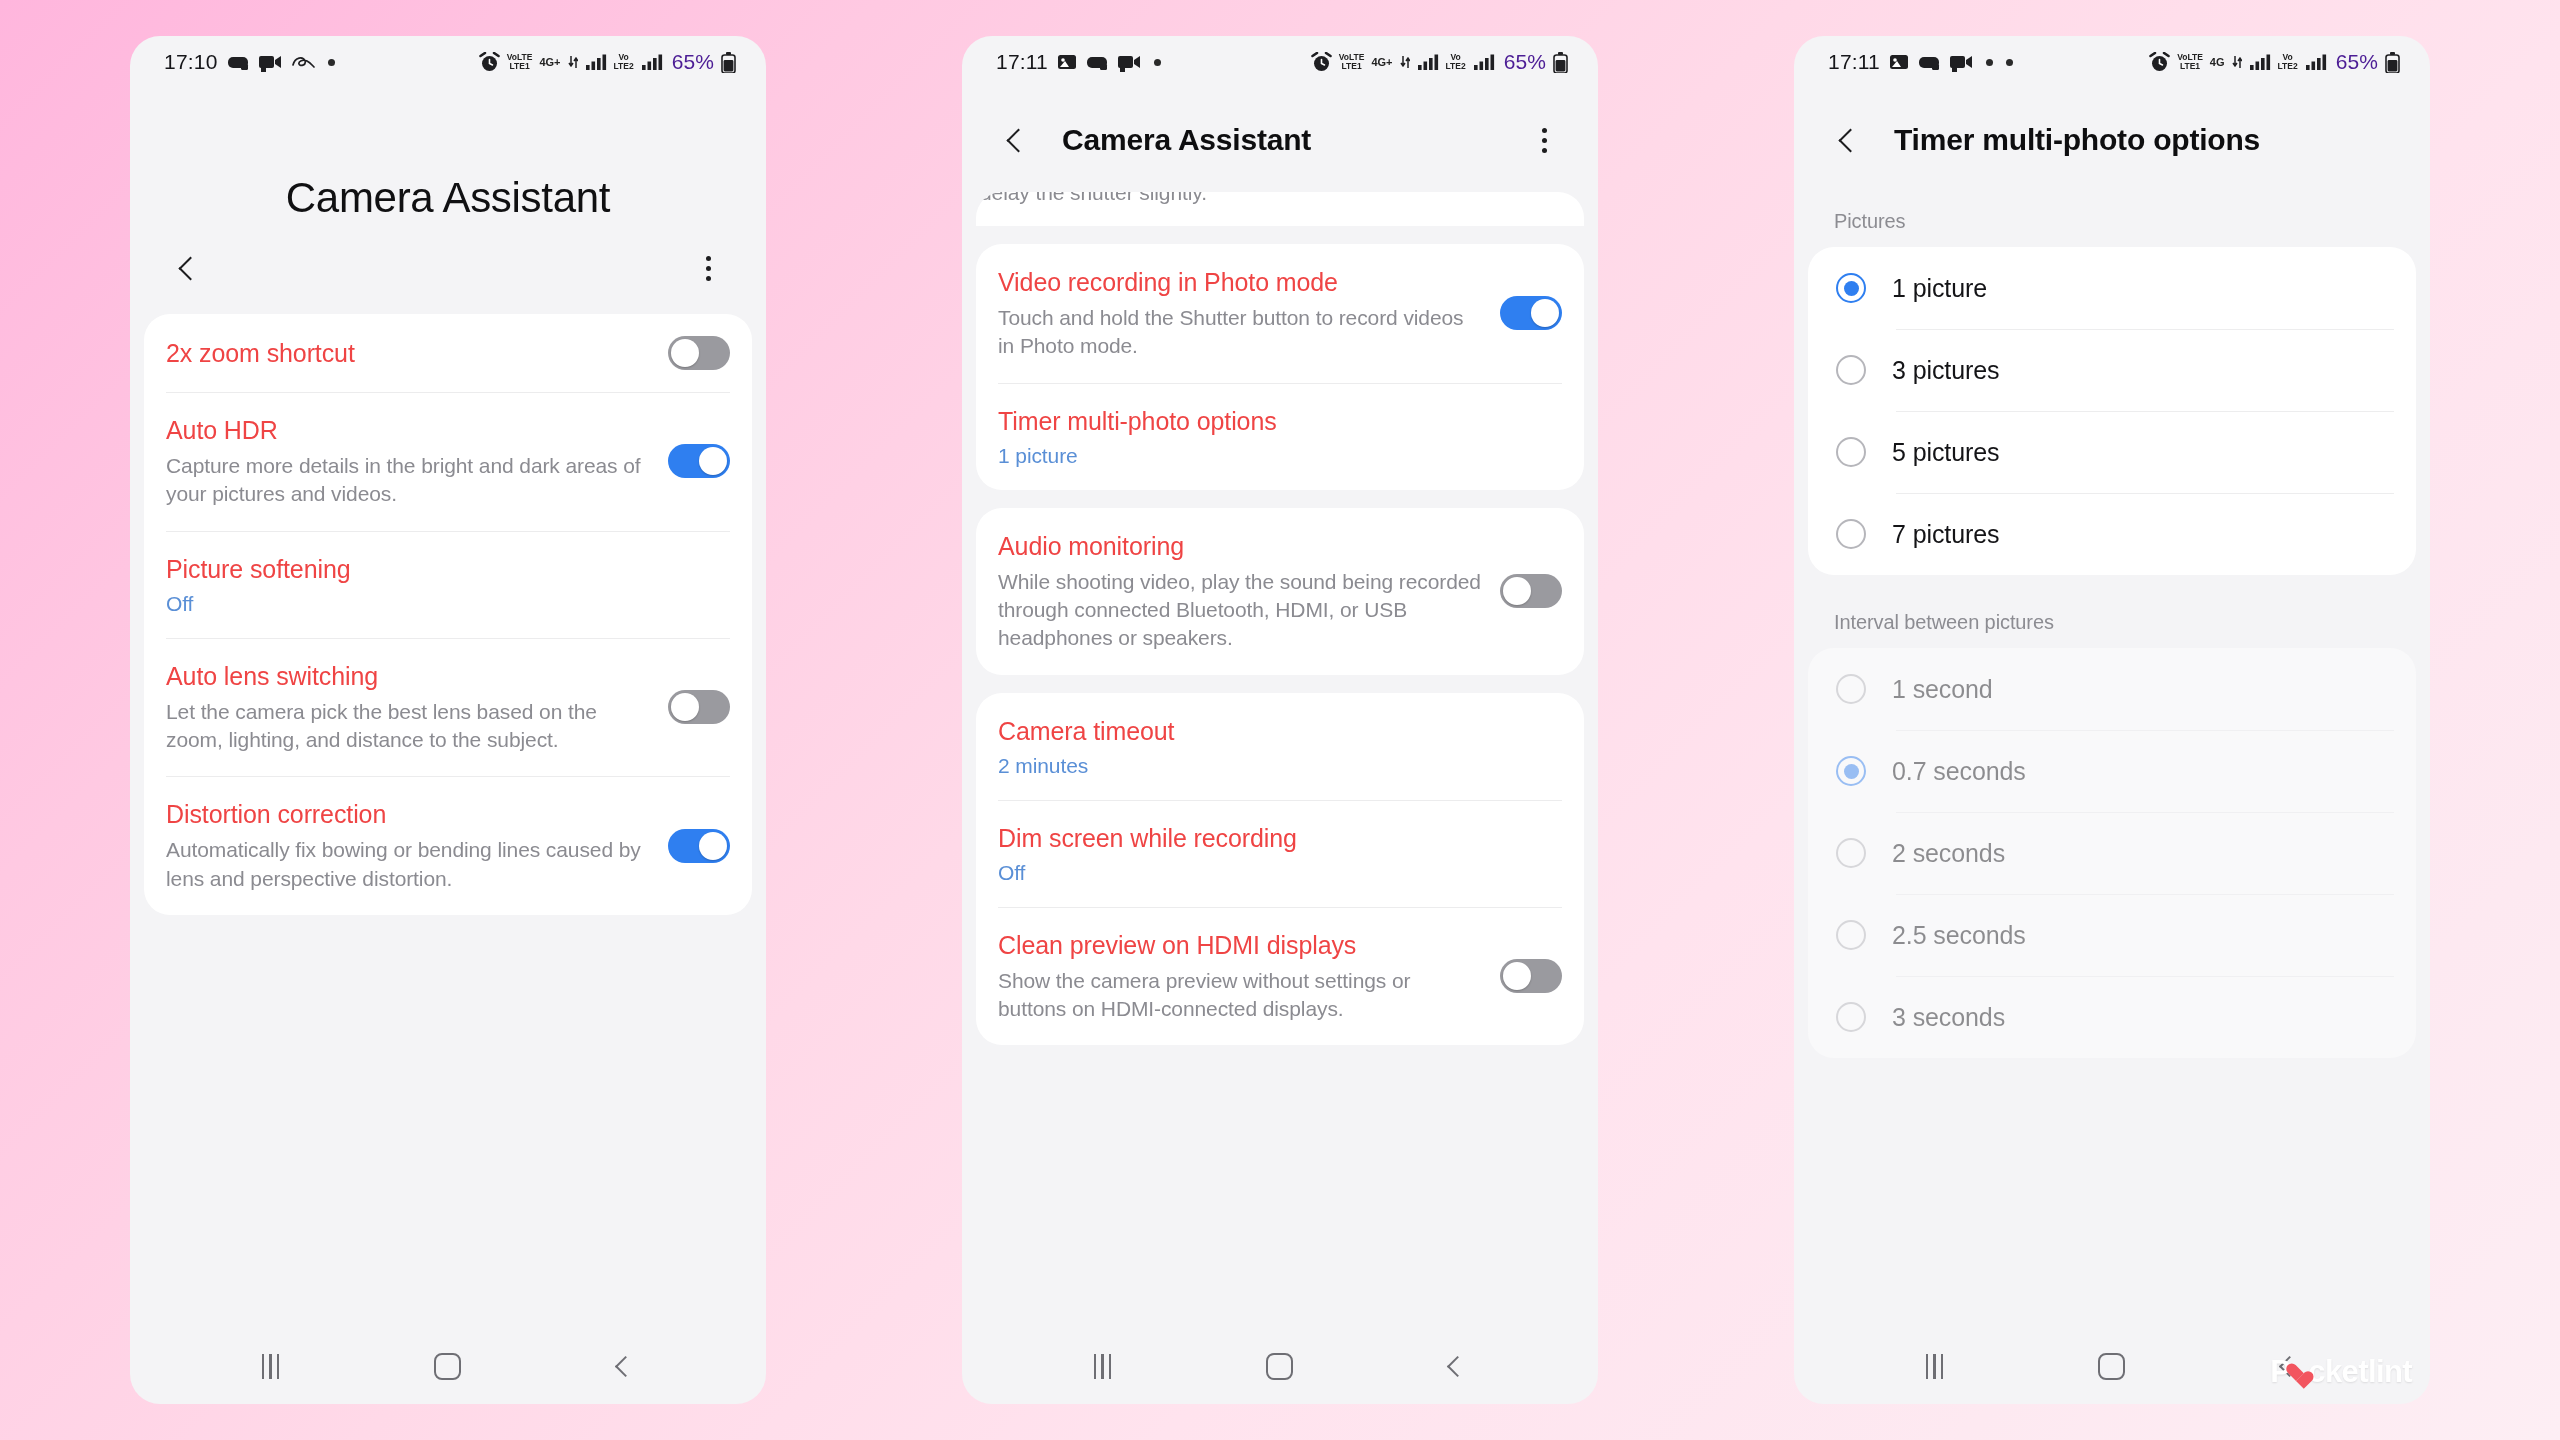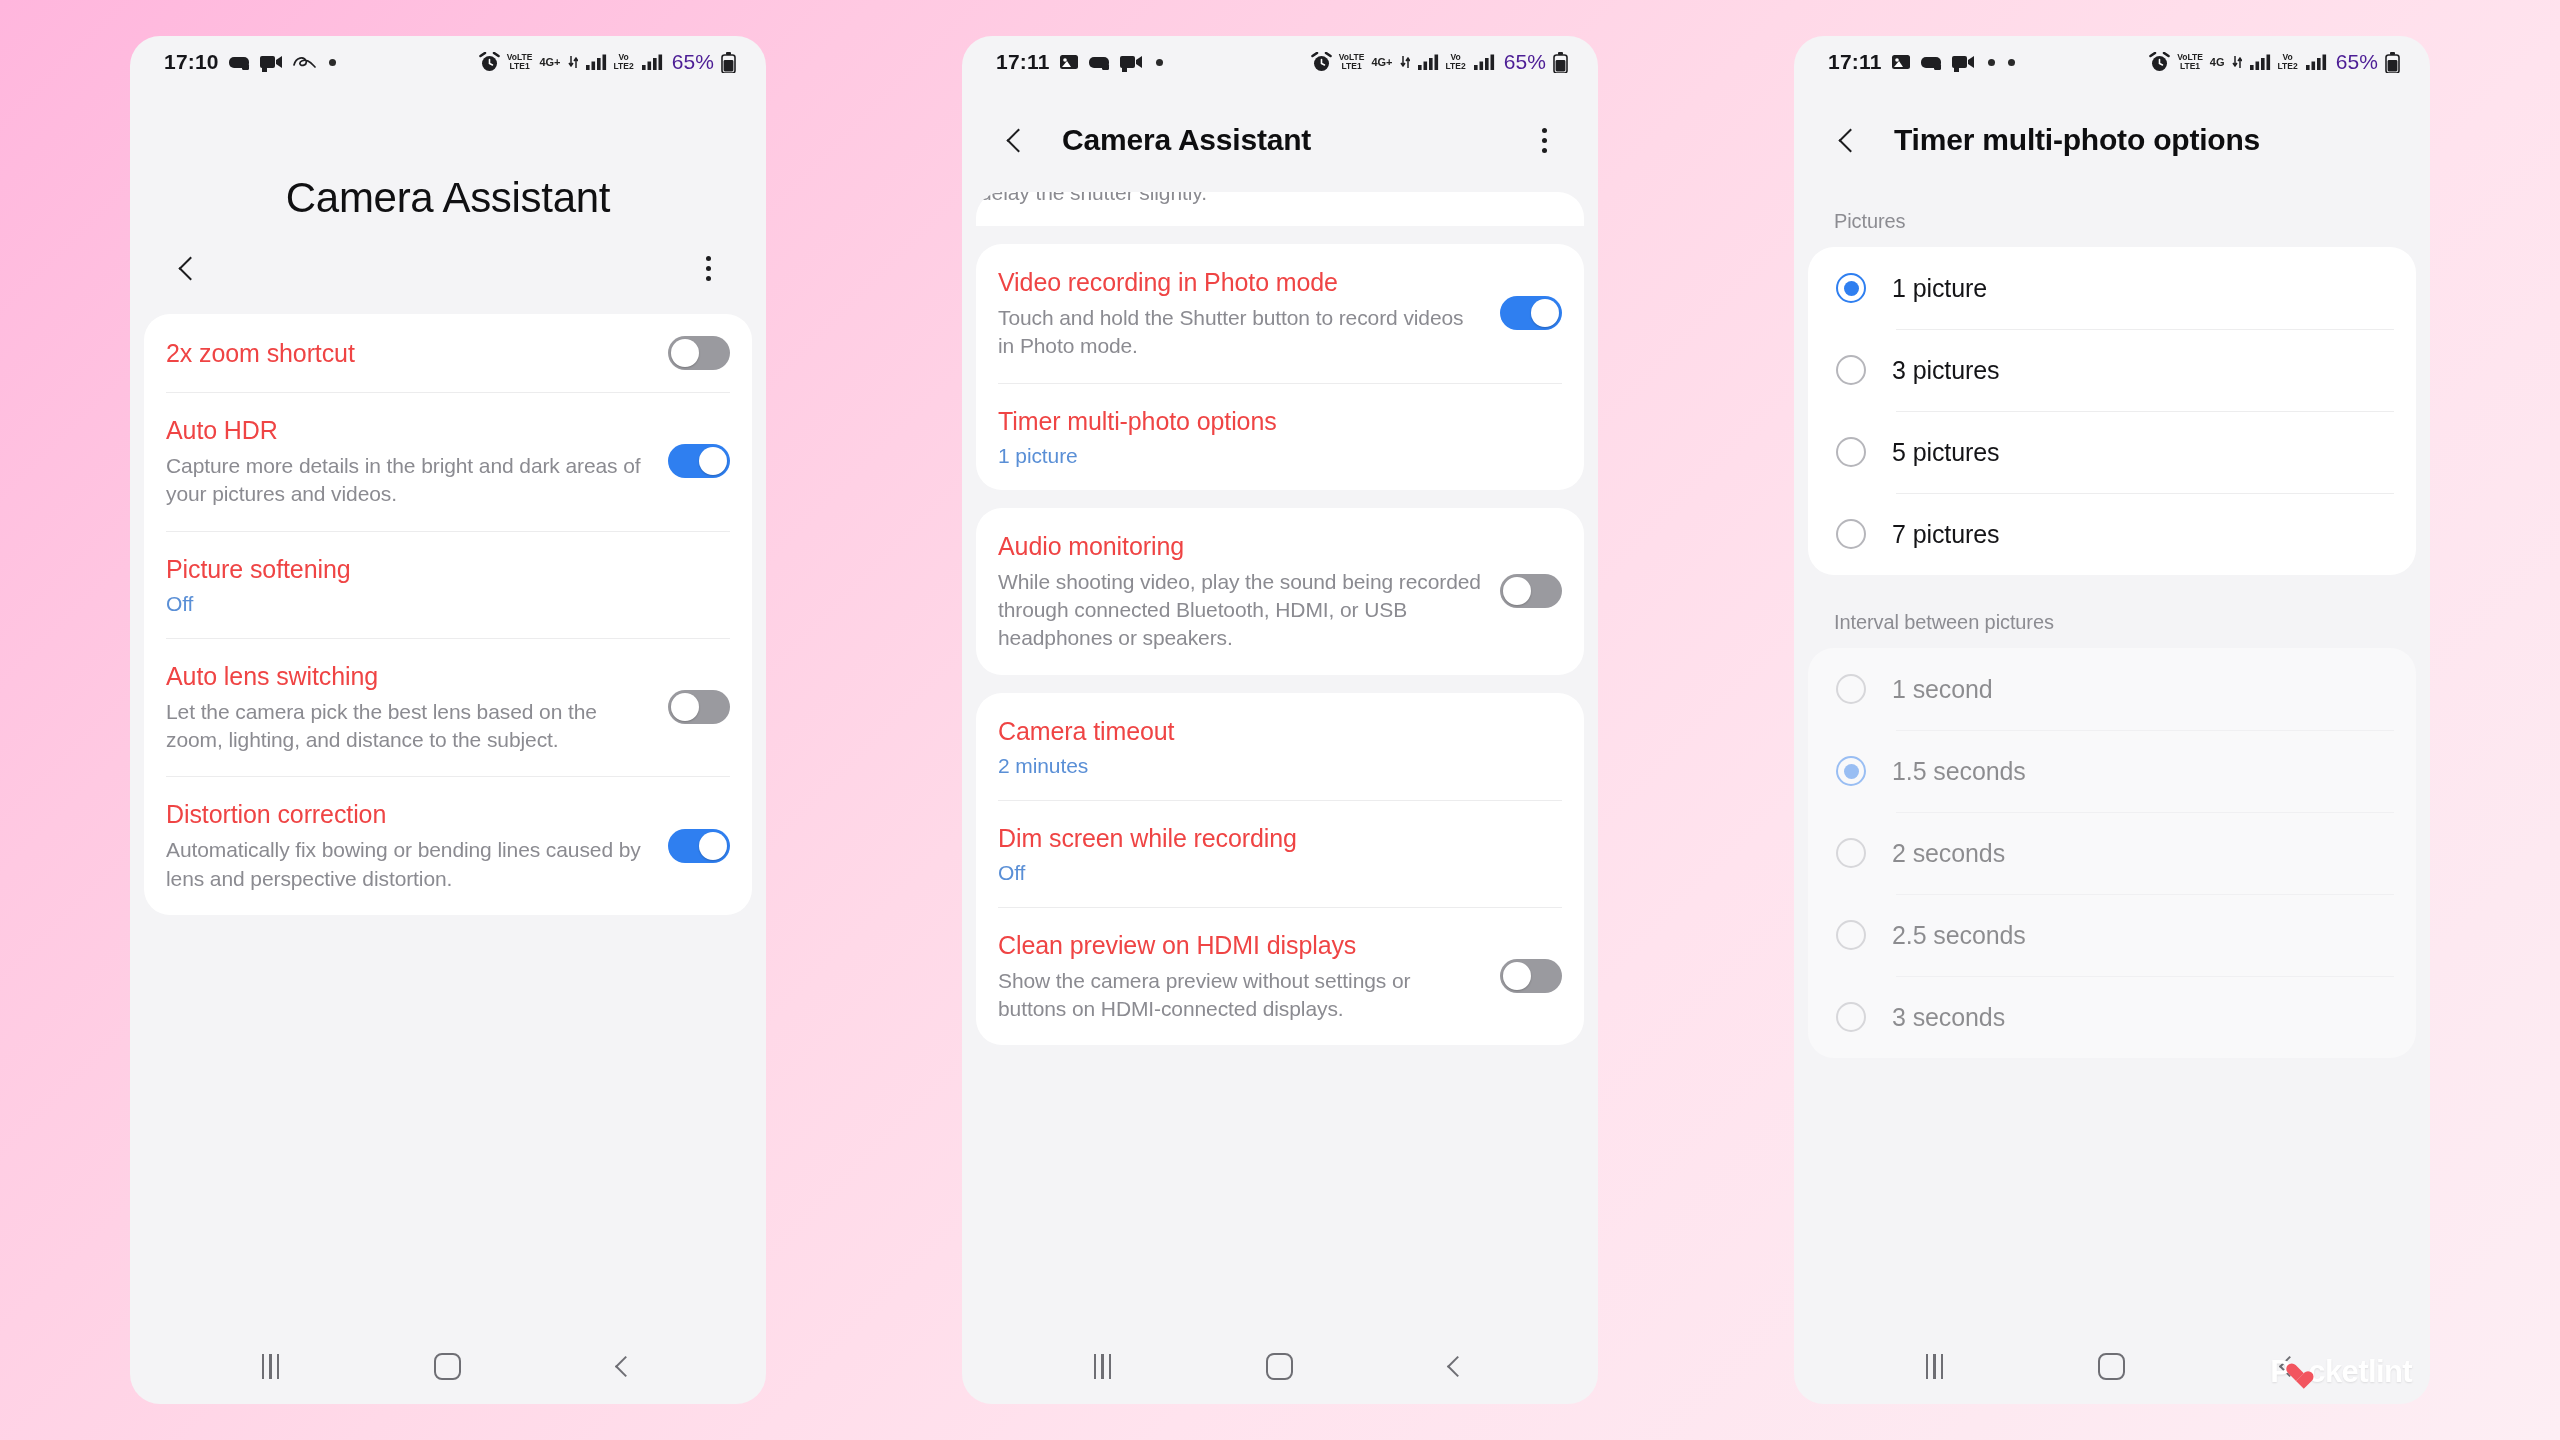--- a/index.html
+++ b/index.html
@@ -42,21 +42,21 @@
     height: 52px;
     flex: none;
     display: flex;
     align-items: center;
     justify-content: space-between;
     padding: 0 30px 0 34px;
     font-size: 21px;
     color: #1a1a1a;
   }
   .sb-left { display: flex; align-items: center; gap: 9px; }
-  .sb-time { font-size: 21px; font-weight: 700; letter-spacing: .2px; color:#16161a; }
+  .sb-time { font-size: 21px; font-weight: 400; letter-spacing: .2px; color:#16161a; }
   .sb-right { display: flex; align-items: center; gap: 7px; }
   .sb-ico { display: inline-flex; align-items: center; justify-content: center; }
   .sb-dot { width: 7px; height: 7px; border-radius: 50%; background: #2a2a2a; display: inline-block; margin-left: 4px;}
   .sb-batt-txt { font-size: 21px; color: #4c1d95; margin-left: 2px; letter-spacing: .1px;}
   .tinylbl {
     font-size: 8.5px; line-height: 9px; text-align: center;
     font-family: "Liberation Sans", sans-serif; font-weight: 700; color:#222;
   }
   .volte-stack { display: flex; flex-direction: column; justify-content: space-between; }
   .netgrp { display: flex; align-items: center; gap: 7px; }
@@ -739,21 +739,21 @@
 
       <div class="section-label">Interval between pictures</div>
 
       <div class="card dim">
         <div class="radio-row">
           <span class="radio"></span>
           <span class="radio-label">1 second</span>
         </div>
         <div class="radio-row">
           <span class="radio sel"></span>
-          <span class="radio-label">1.5 seconds</span>
+          <span class="radio-label">0.7 seconds</span>
         </div>
         <div class="radio-row">
           <span class="radio"></span>
           <span class="radio-label">2 seconds</span>
         </div>
         <div class="radio-row">
           <span class="radio"></span>
           <span class="radio-label">2.5 seconds</span>
         </div>
         <div class="radio-row">

